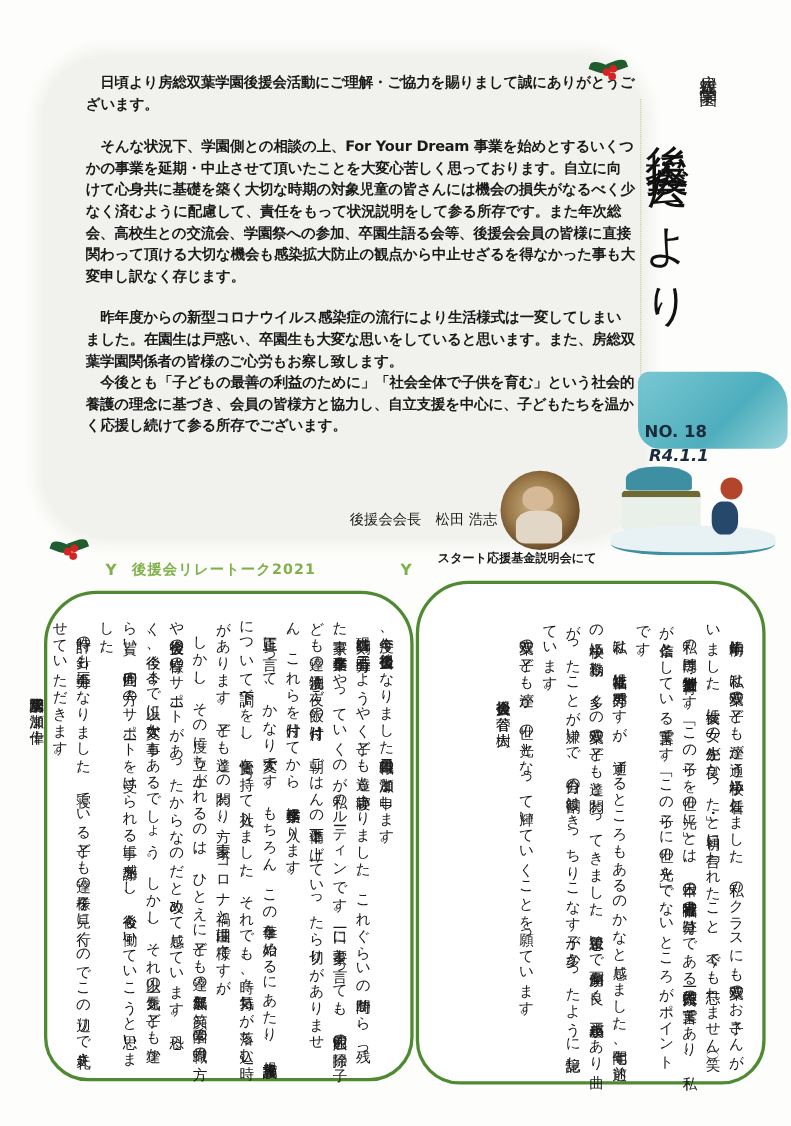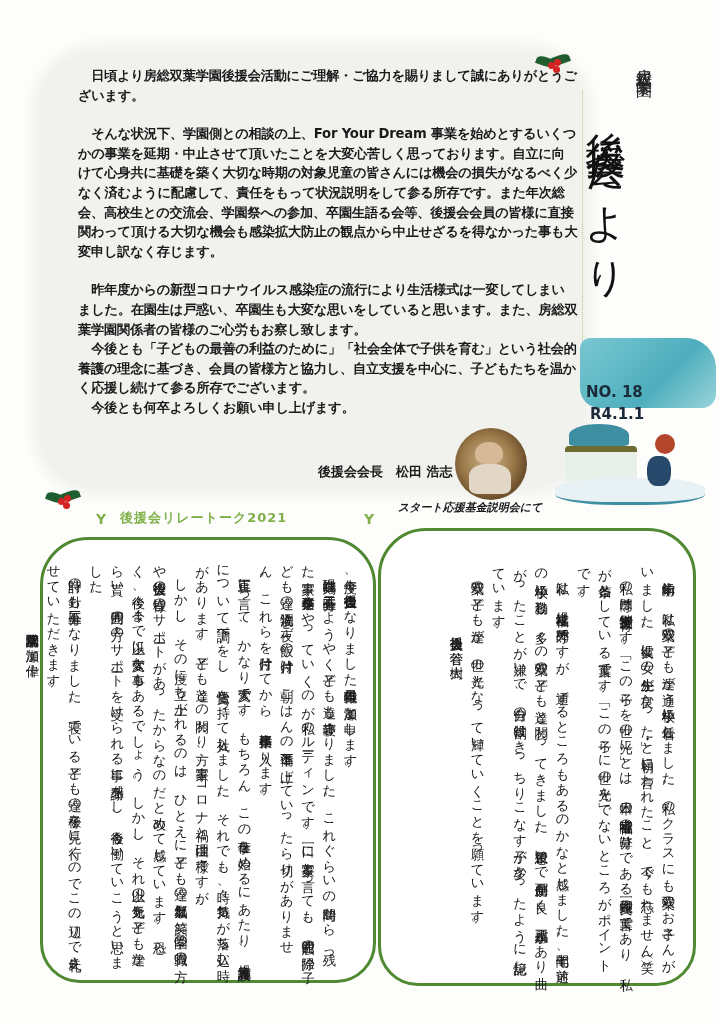--- a/index.html
+++ b/index.html
@@ -16,39 +16,39 @@
     border-radius: 60px 60px 60px 60px;
     box-shadow: 0 0 12px 6px #f1f2ee;
   }
   .greeting-body {
     position: absolute; left: 40px; top: 16px; width: 500px;
     font-size: 13.2px; line-height: 19.6px; font-weight: bold; letter-spacing: -0.2px;
   }
   .greeting-body p { margin: 0; text-indent: 1em; }
   .greeting-body p.gap { margin-top: 19px; }
   .signature {
-    position: absolute; left: 280px; top: 413px; font-size: 13px; font-weight: bold;
+    position: absolute; left: 280px; top: 413px; font-size: 13px; font-weight: normal;
     white-space: pre;
   }
   
   .photo {
     position: absolute; left: 455px; top: 428px; width: 72px; height: 72px;
     border-radius: 50%;
     background: radial-gradient(circle at 45% 45%, #c9b48a 0%, #9c7a4a 45%, #6b4e2a 70%, #efe6d2 100%);
   }
   .photo .person {
     position: absolute; left: 20px; top: 14px; width: 28px; height: 22px;
     border-radius: 50% 50% 40% 40%; background: #d7b998;
   }
   .photo .shirt {
     position: absolute; left: 14px; top: 36px; width: 42px; height: 30px;
     border-radius: 40% 40% 20% 20%; background: #e2d6c6;
   }
   .photo-caption {
-    position: absolute; left: 398px; top: 500px; font-size: 11px; font-weight: bold; font-style: italic;
+    position: absolute; left: 398px; top: 500px; font-size: 11px; font-weight: bold;
   }
   
   .mast-school {
     position: absolute; left: 636px; top: 55px; width: 18px;
     writing-mode: vertical-rl; font-family: "DejaVu Serif", serif;
     font-size: 16px; letter-spacing: 3px; color: #222;
   }
   .mast-title {
     position: absolute; left: 590px; top: 100px; width: 44px;
     writing-mode: vertical-rl; font-family: "DejaVu Serif", serif;
@@ -60,21 +60,21 @@
   .issue-bg {
     position: absolute; left: 580px; top: 338px; width: 136px; height: 70px;
     background: linear-gradient(135deg, #6cc2cf 0%, #3aa5b6 60%, #8fd0d8 100%);
     border-radius: 10px 30px 14px 20px; opacity: 0.9;
   }
   .issue {
     position: absolute; left: 586px; top: 344px; font-size: 15px; font-weight: bold; line-height: 22px;
     color: #1b2b3a;
     margin-top: 37px;
   }
-  .issue .date { padding-left: 4px; }
+  .issue .date { padding-left: 4px; font-style: italic; }
   
   .scene {
     position: absolute; left: 555px; top: 420px; width: 160px; height: 90px;
   }
   .scene .trees { position: absolute; left: 14px; top: 4px; width: 60px; height: 22px; background: #3f8fa3; border-radius: 50% 50% 10% 10%; }
   .scene .house { position: absolute; left: 10px; top: 26px; width: 72px; height: 30px; background: #e9efe9; border-top: 6px solid #6f6a33; border-radius: 4px; }
   .scene .snow  { position: absolute; left: 0; top: 58px; width: 150px; height: 24px; background: #e8f2f5; border-bottom: 3px solid #3f8fa3; border-radius: 40%; }
   .scene .kid   { position: absolute; left: 100px; top: 14px; width: 20px; height: 20px; background: #b2452a; border-radius: 50%; }
   .scene .kidbody { position: absolute; left: 92px; top: 36px; width: 24px; height: 30px; background: #26496b; border-radius: 40%; }
   
@@ -106,21 +106,20 @@
 </style>
 </head>
 <body>
 
 <div class="greeting">
   <div class="greeting-body">
     <p>日頃より房総双葉学園後援会活動にご理解・ご協力を賜りまして誠にありがとうございます。</p>
     <p class="gap">そんな状況下、学園側との相談の上、For Your Dream 事業を始めとするいくつかの事業を延期・中止させて頂いたことを大変心苦しく思っております。自立に向けて心身共に基礎を築く大切な時期の対象児童の皆さんには機会の損失がなるべく少なく済むように配慮して、責任をもって状況説明をして参る所存です。また年次総会、高校生との交流会、学園祭への参加、卒園生語る会等、後援会会員の皆様に直接関わって頂ける大切な機会も感染拡大防止の観点から中止せざるを得なかった事も大変申し訳なく存じます。</p>
     <p class="gap">昨年度からの新型コロナウイルス感染症の流行により生活様式は一変してしまいました。在園生は戸惑い、卒園生も大変な思いをしていると思います。また、房総双葉学園関係者の皆様のご心労もお察し致します。</p>
     <p>今後とも「子どもの最善の利益のために」「社会全体で子供を育む」という社会的養護の理念に基づき、会員の皆様方と協力し、自立支援を中心に、子どもたちを温かく応援し続けて参る所存でございます。</p>
-    <p>今後とも何卒よろしくお願い申し上げます。</p>
   </div>
   <div class="signature">後援会会長　松田 浩志</div>
 </div>
 
 <div class="photo">
   <div class="person"></div>
   <div class="shirt"></div>
 </div>
 <div class="photo-caption">スタート応援基金説明会にて</div>
 

